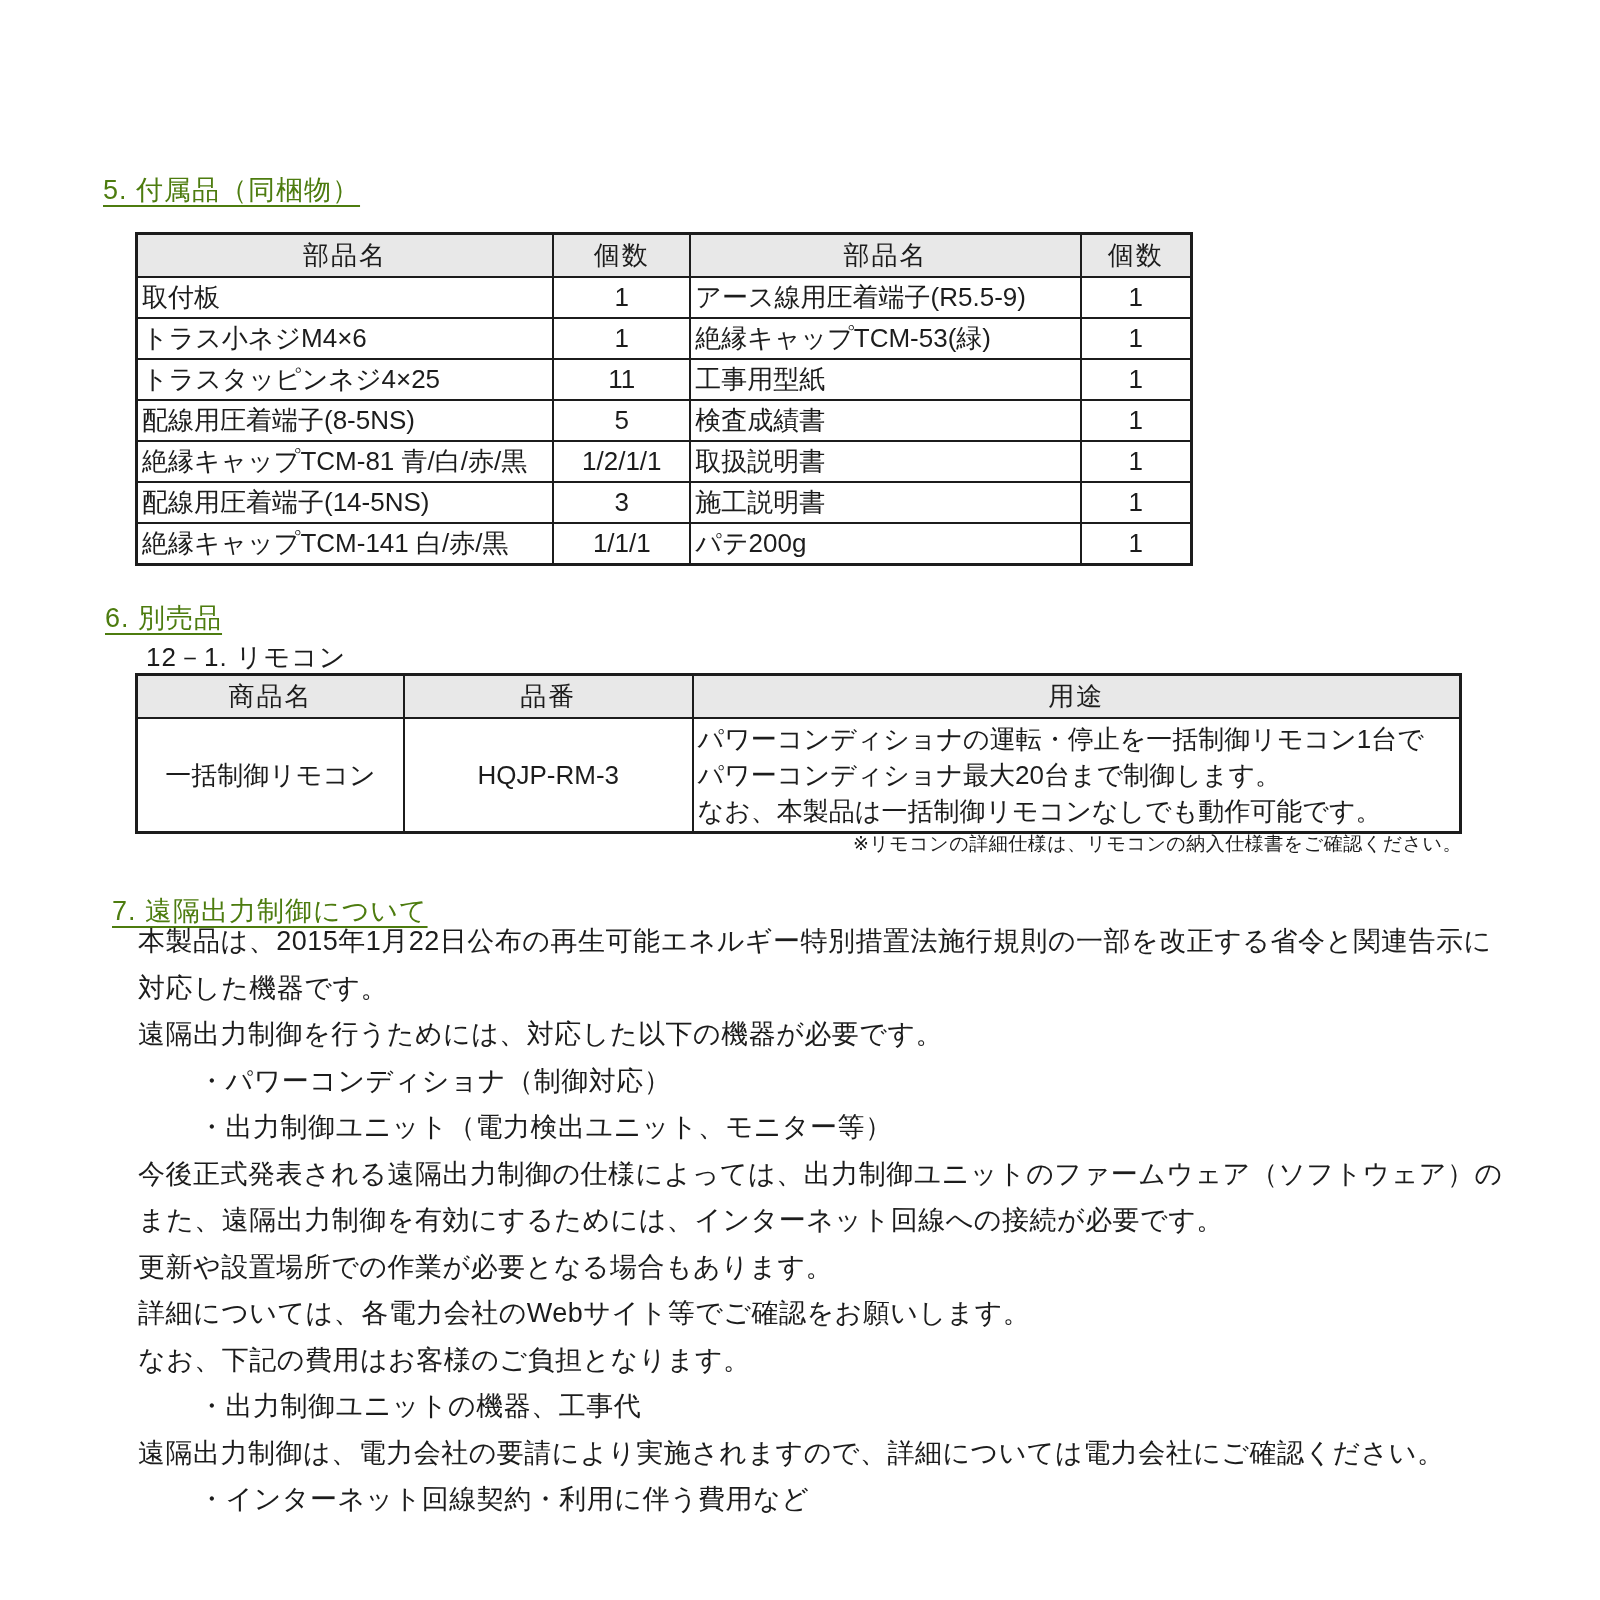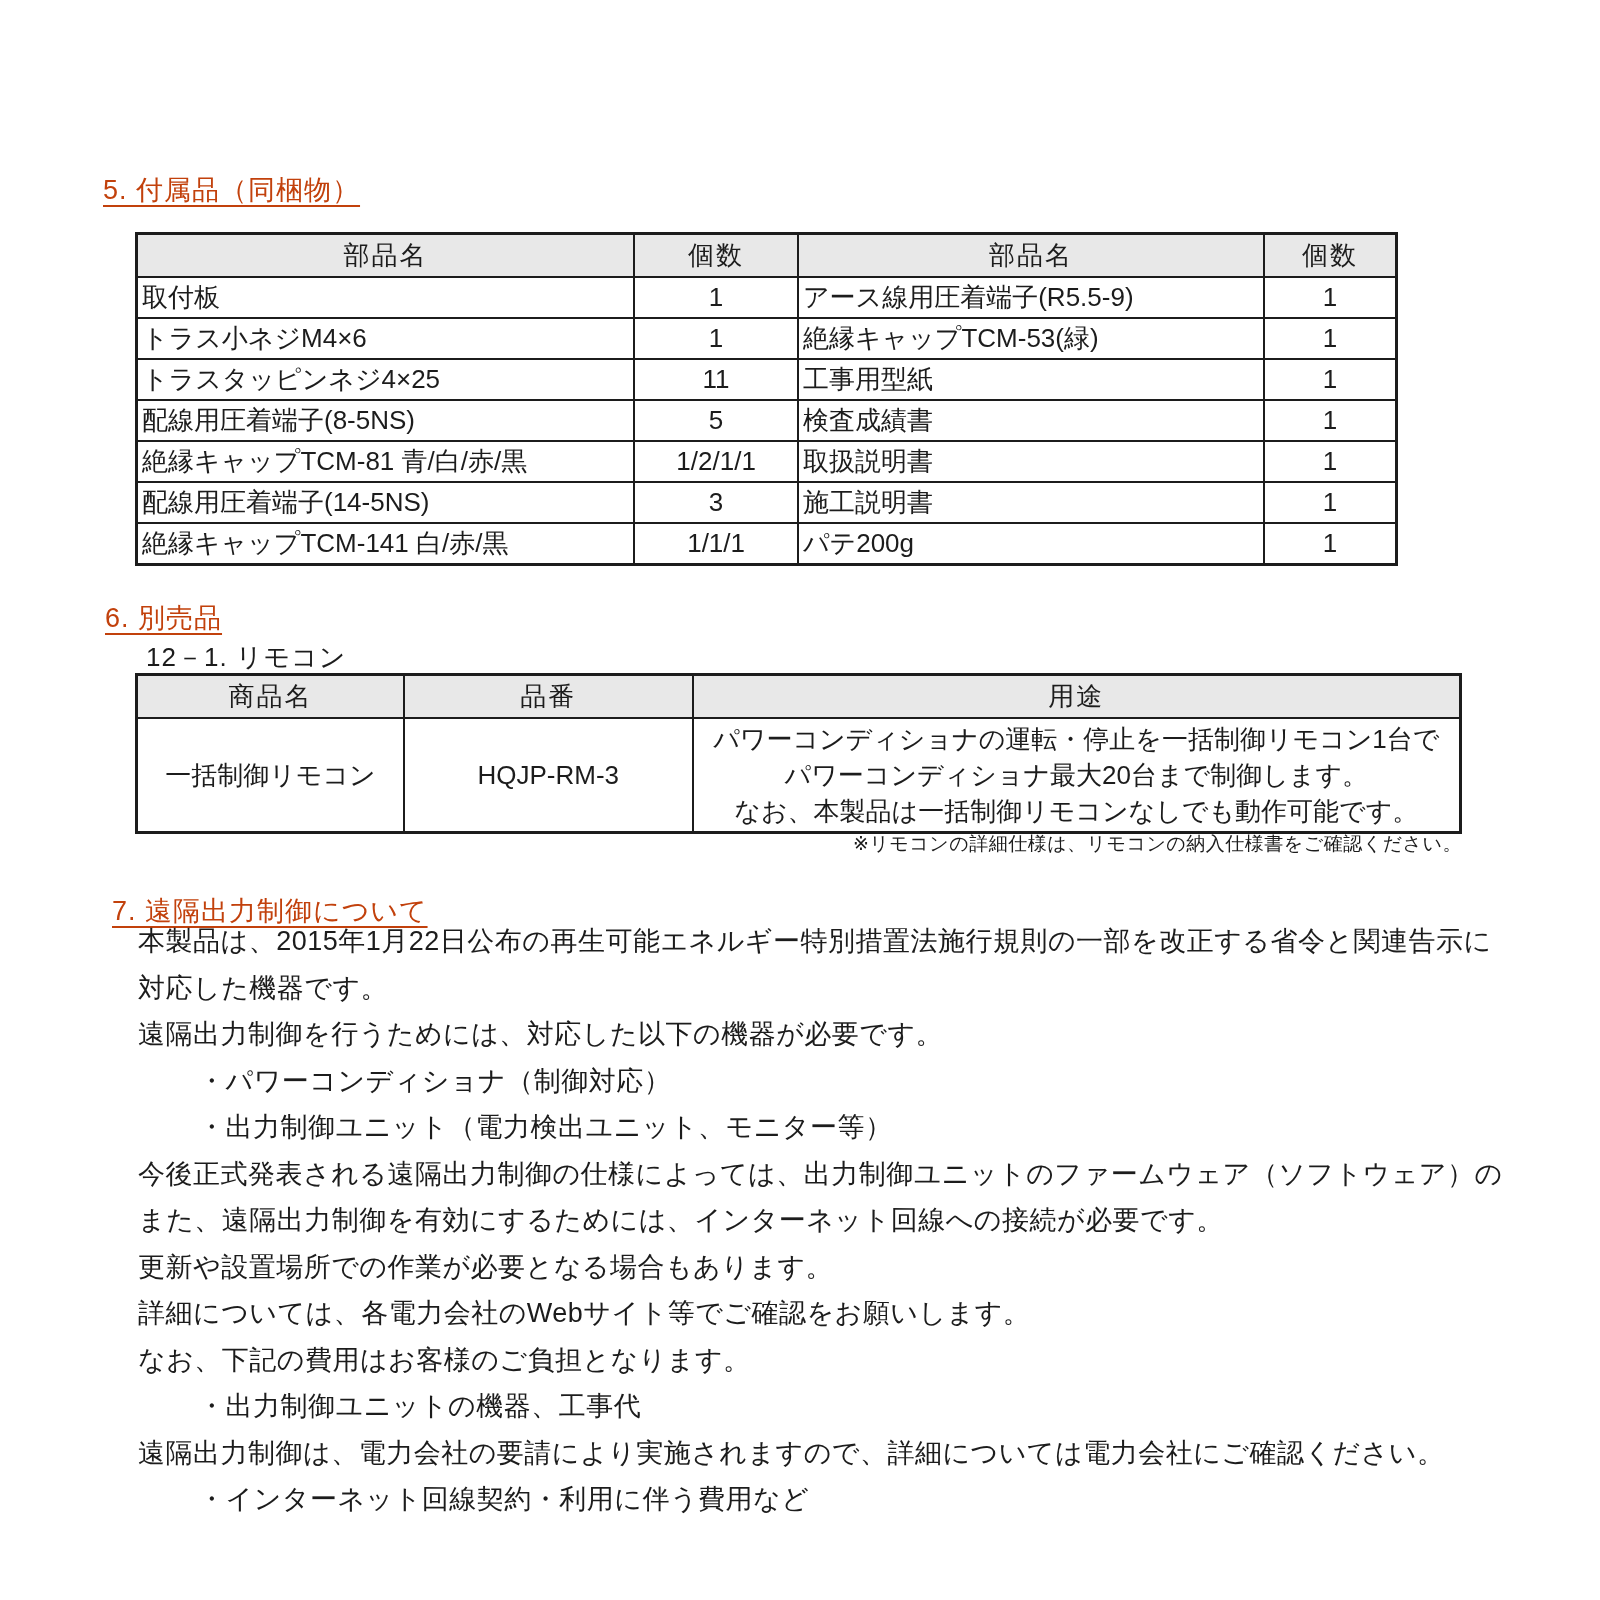--- a/index.html
+++ b/index.html
@@ -13,21 +13,21 @@
     position: relative;
     font-family: "Liberation Sans", "DejaVu Sans", sans-serif;
     color: #1c1c1c;
     -webkit-font-smoothing: antialiased;
   }
   .abs { position: absolute; }
 
   .sec-title {
     font-size: 27px;
     font-weight: 400;
-    color: #c2410c;
+    color: #4d7c0f;
     text-decoration: underline;
     text-decoration-thickness: 2px;
     text-underline-offset: 6px;
     letter-spacing: 1px;
     white-space: nowrap;
   }
   .sub-title {
     font-size: 26px;
     font-weight: 400;
     letter-spacing: 1px;
@@ -54,21 +54,21 @@
   table.doc td {
     font-size: 26px;
     padding: 2px 4px;
     overflow: hidden;
     white-space: nowrap;
   }
   td.name-cell { text-align: left; padding-left: 10px; }
   td.qty-cell  { text-align: center; }
   td.center-cell { text-align: center; vertical-align: middle; }
   td.usage-cell { vertical-align: middle; padding-left: 8px; }
-  .usage-line { line-height: 36px; white-space: nowrap; text-align: center; }
+  .usage-line { line-height: 36px; white-space: nowrap; }
 
   #t1 { height: 294px; }
   #t1 tr { height: 36px; }
   #t1 tr.head-row { height: 38px; }
 
   #t2 { height: 149px; }
   #t2 tr.head-row { height: 37px; }
   #t2 tr.data-row { height: 112px; }
 
   .remark {
@@ -84,21 +84,21 @@
     letter-spacing: 0.5px;
     white-space: nowrap;
   }
   .para-line.indent { padding-left: 60px; }
 </style>
 </head>
 <body>
 
 <div class="abs sec-title" style="left:103px; top:172px;">5. 付属品（同梱物）</div>
 
-<table class="doc abs" id="t1" style="left:135px; top:232px; width:1263px;">
+<table class="doc abs" id="t1" style="left:135px; top:232px; width:1058px;">
   <colgroup>
     <col style="width:39.5%">
       <col style="width:13%">
       <col style="width:37%">
       <col style="width:10.5%">
   </colgroup>
   <tbody>
       <tr class="head-row">
     <th>部品名</th>
     <th>個数</th>

